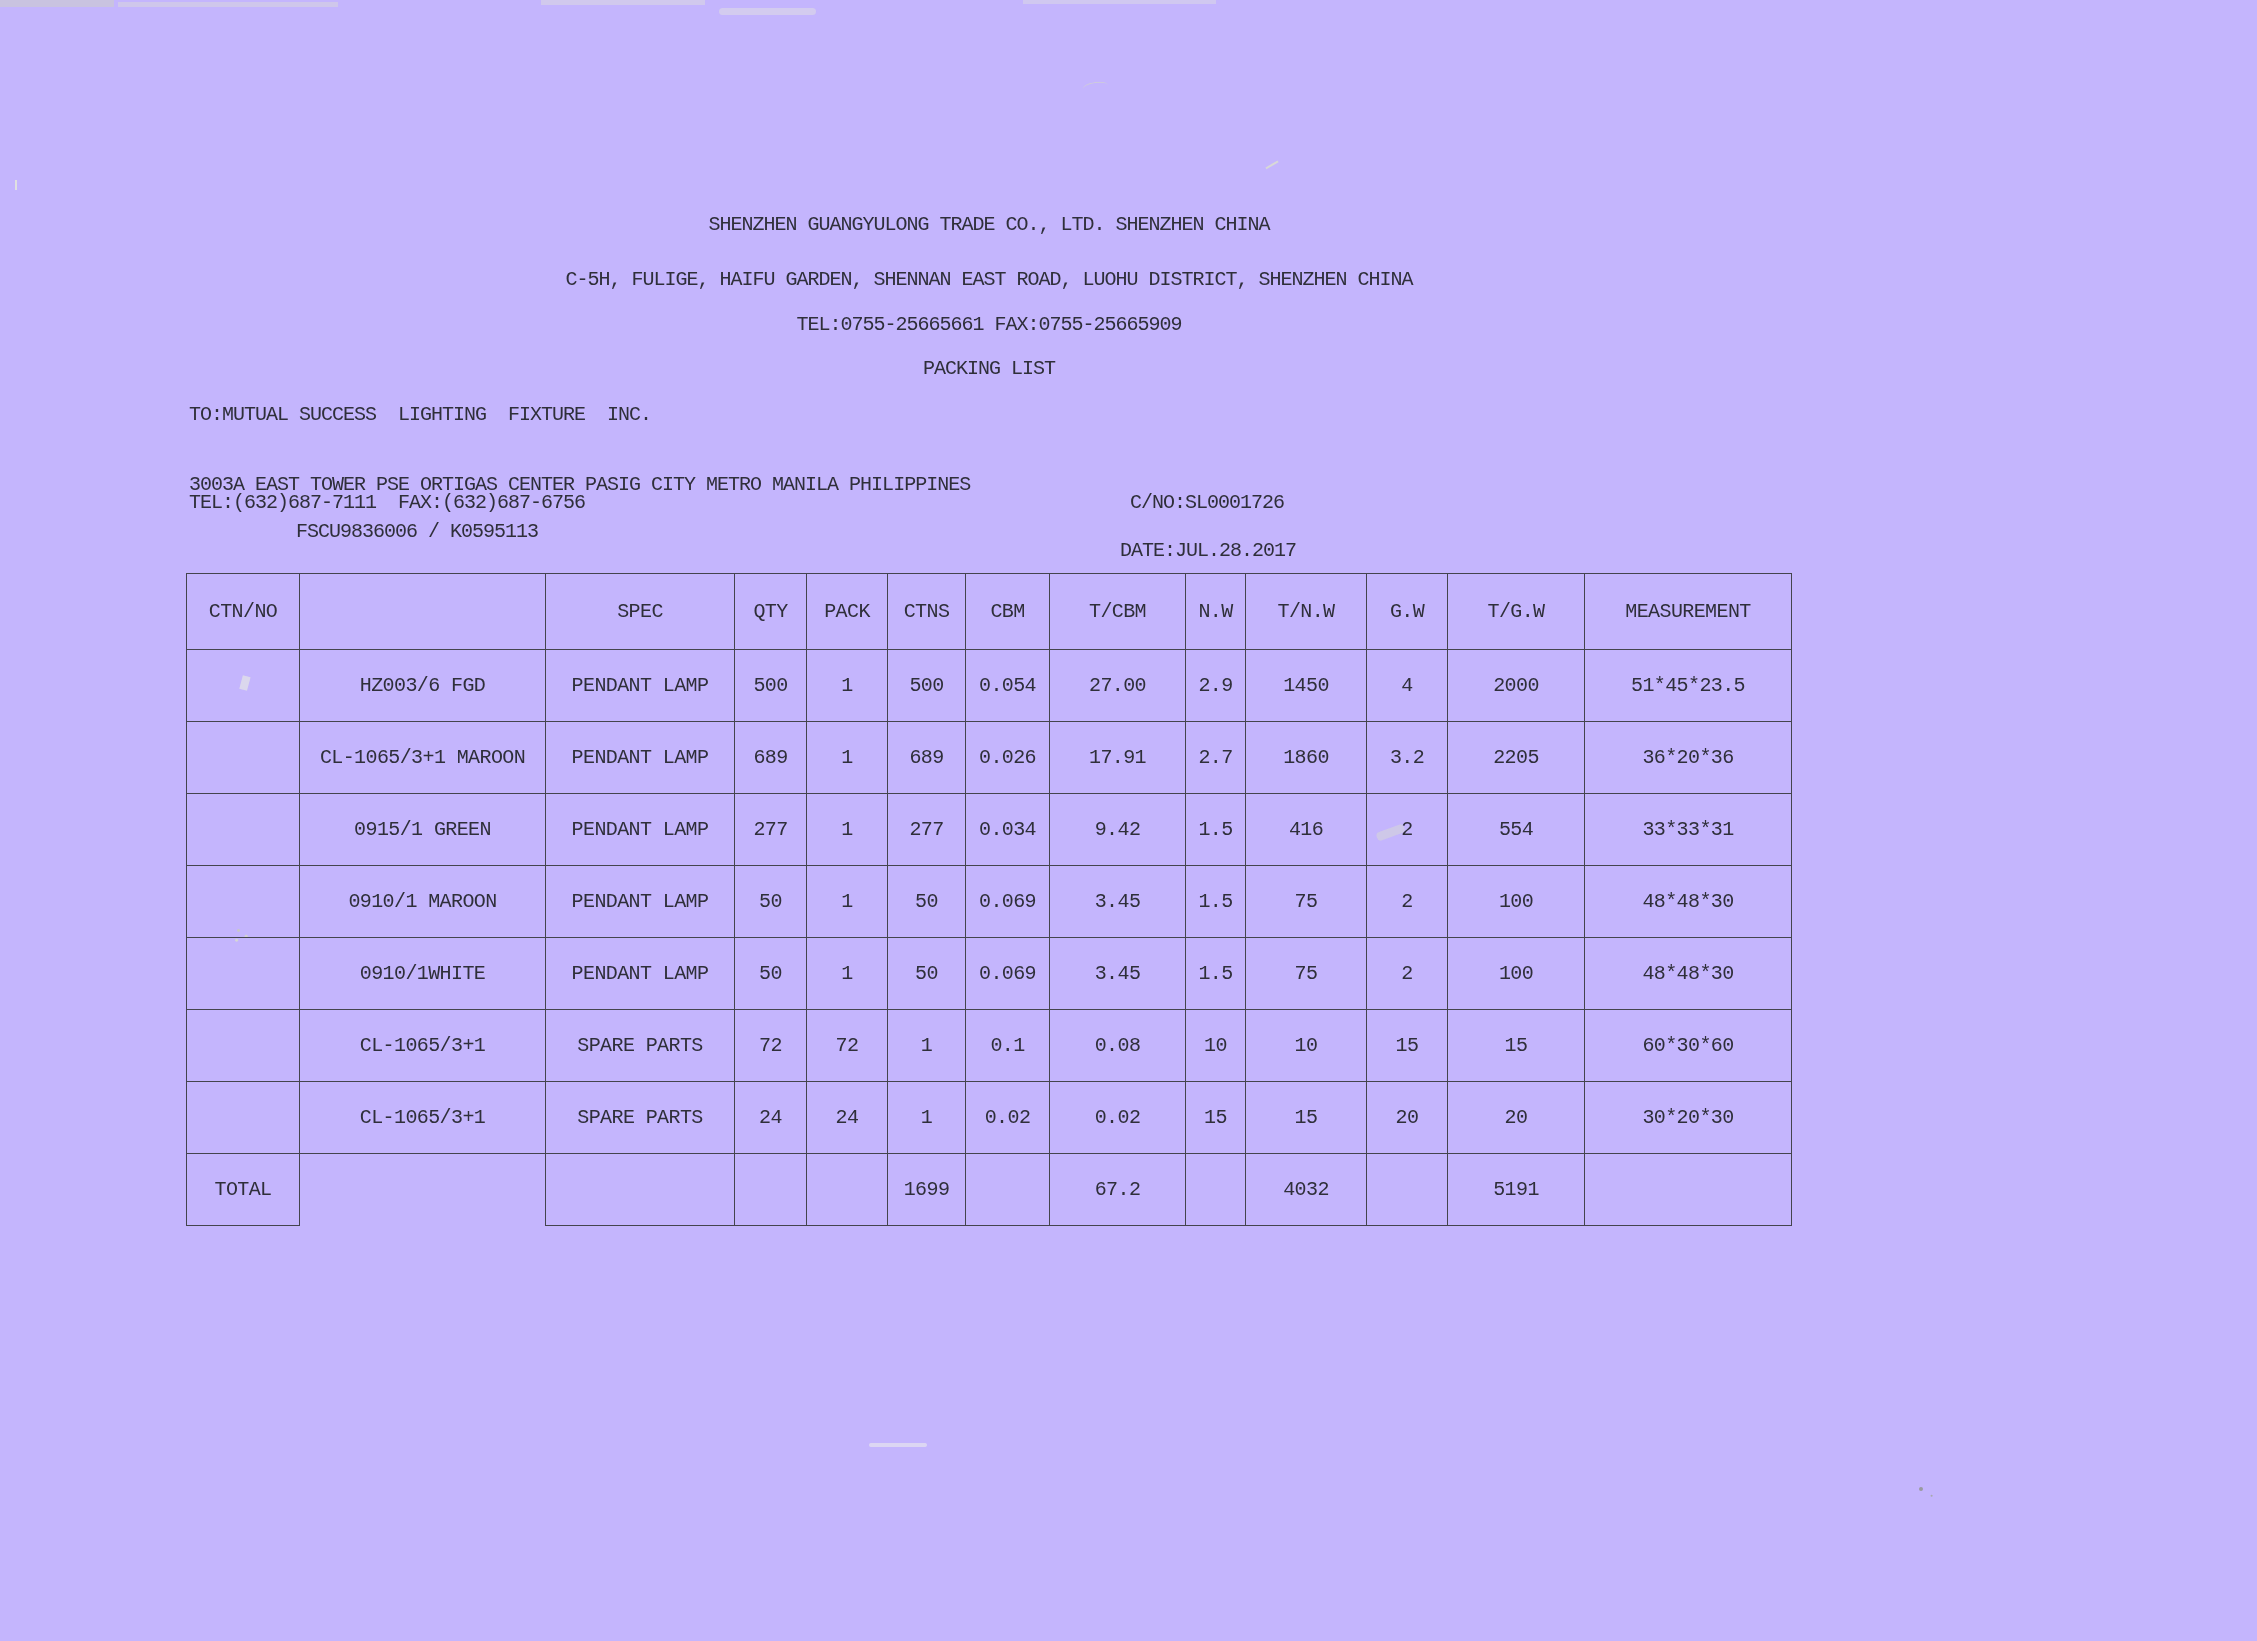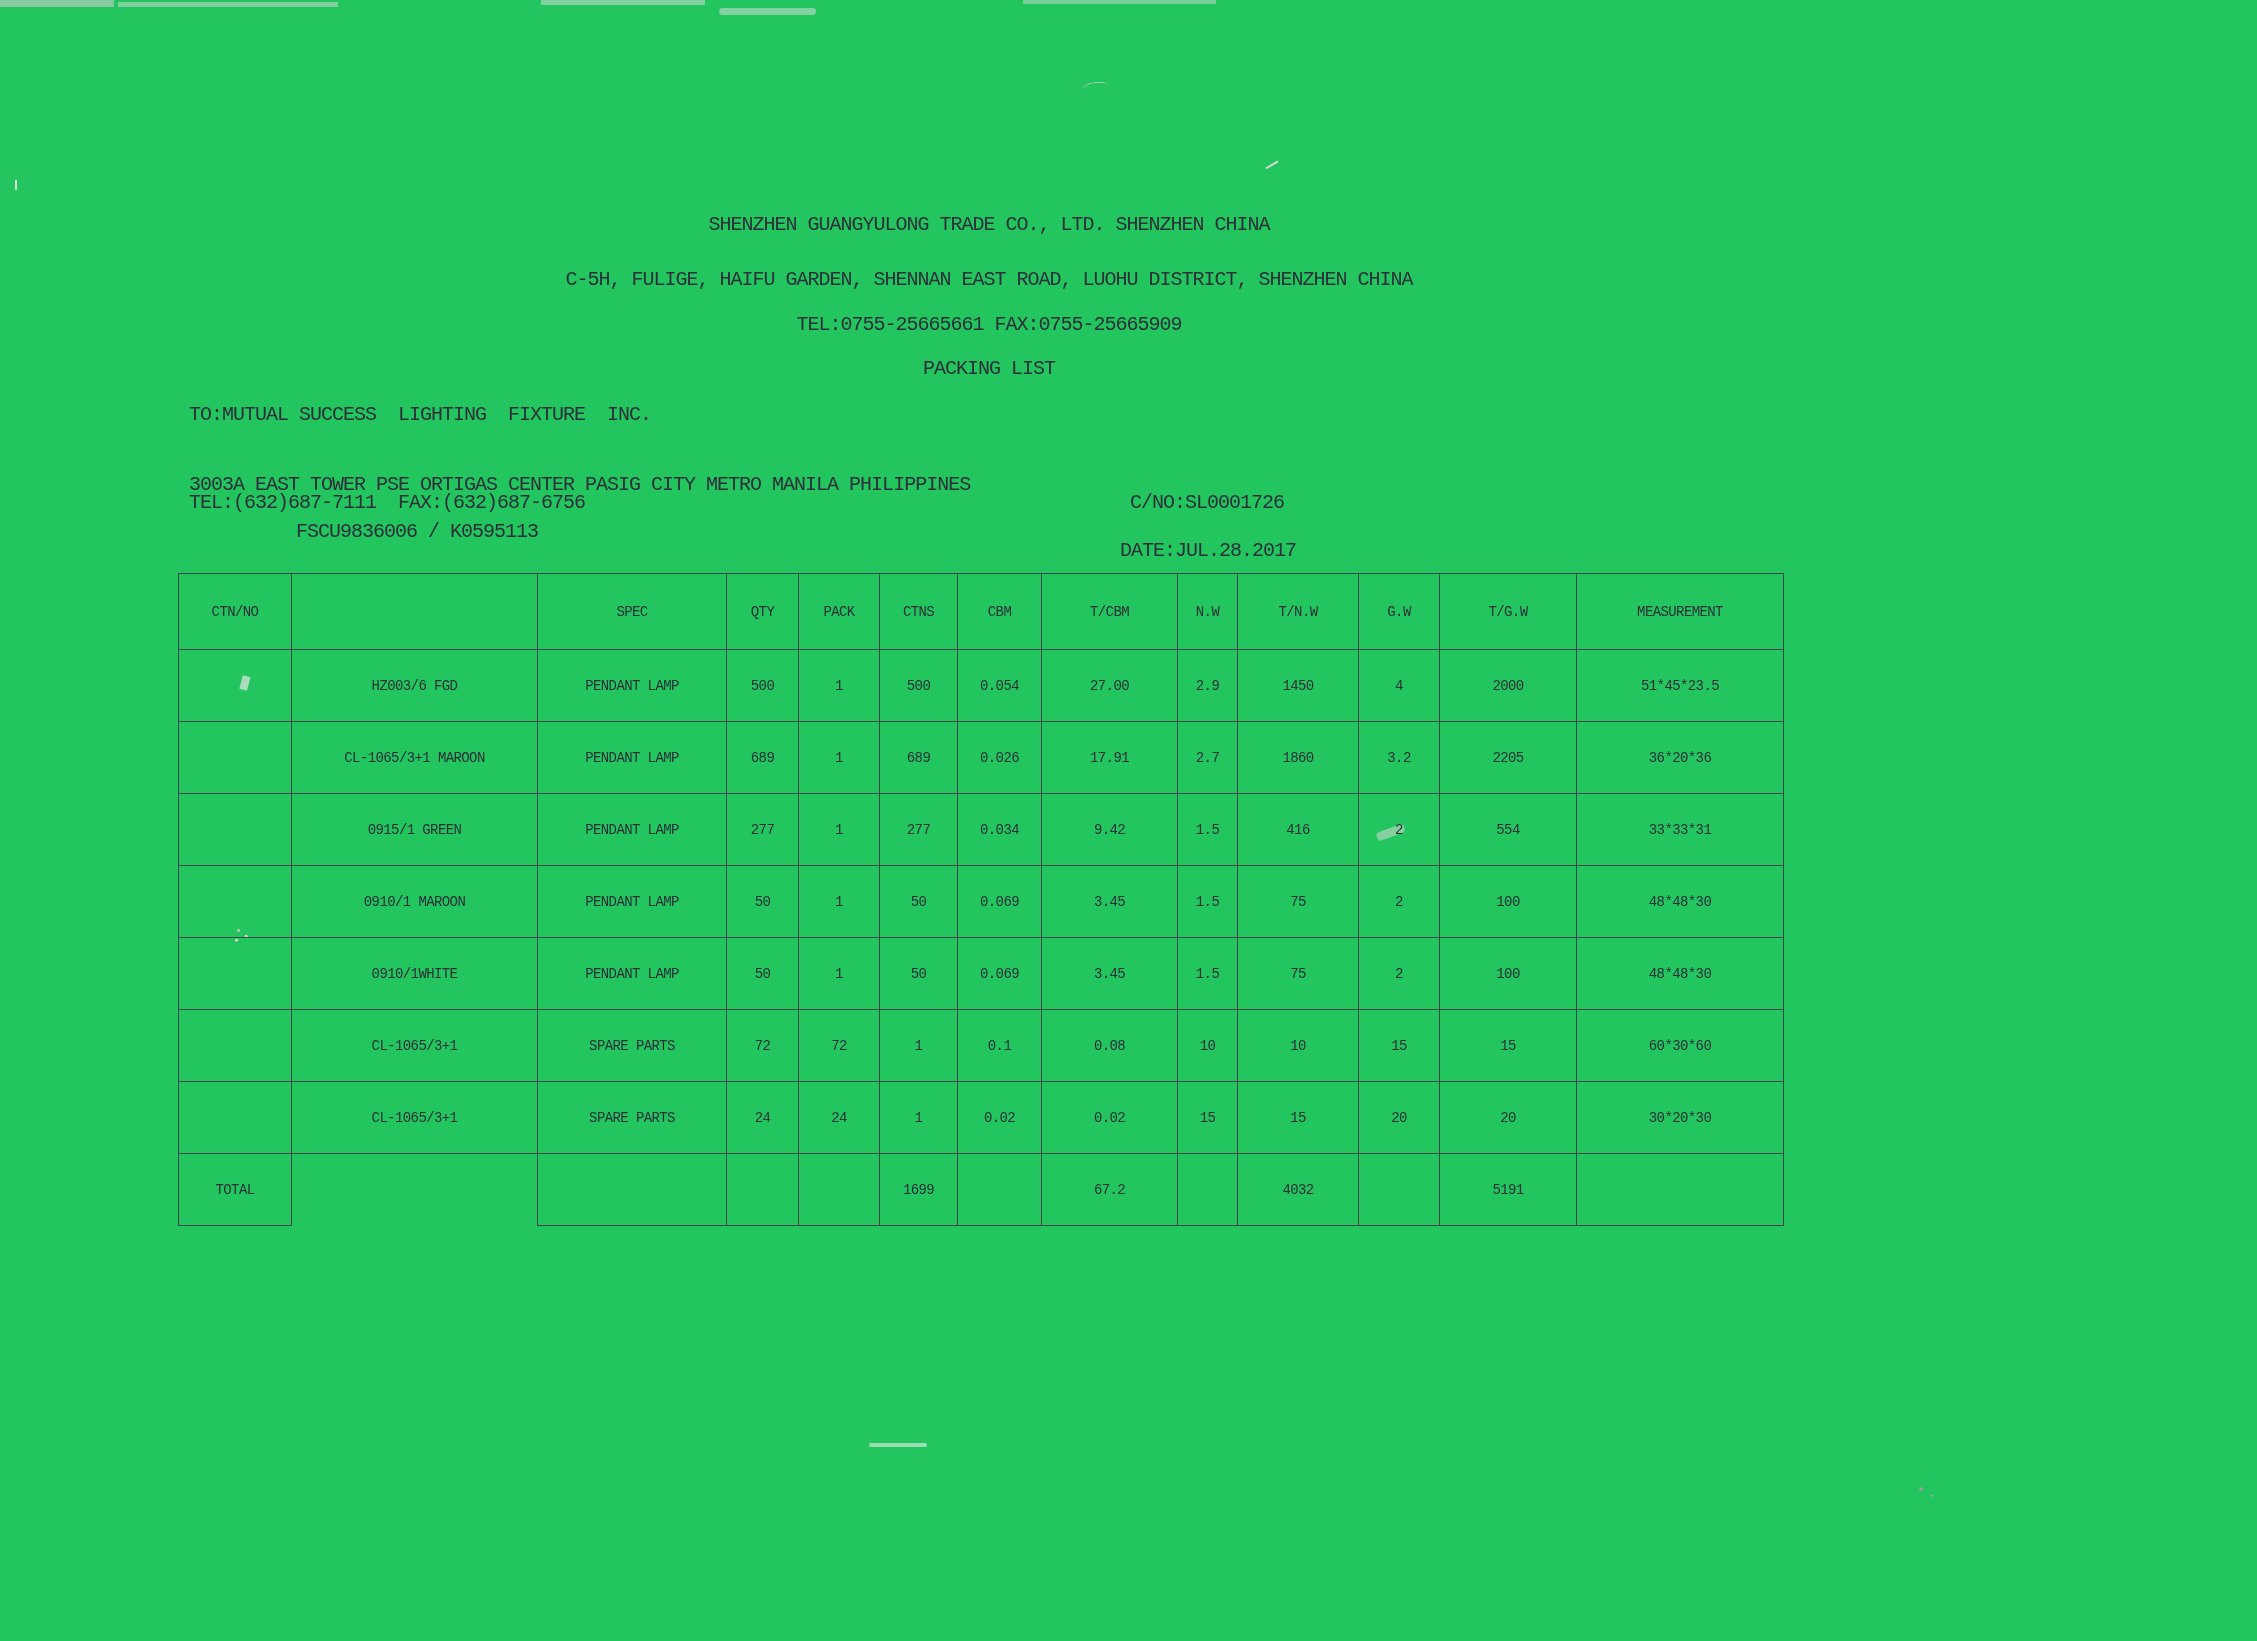--- a/index.html
+++ b/index.html
@@ -1,43 +1,43 @@
 <!DOCTYPE html>
 <html><head>
 <meta charset="utf-8">
 <style>
   html,body{margin:0;padding:0;background:#ffffff;}
   .page{
     position:relative;
     width:2257px;height:1641px;
-    background:#22c55e;
+    background:#c4b5fd;
     overflow:hidden;
     font-family:"Liberation Mono","DejaVu Sans Mono",monospace;
     color:#2f2f3a;
   }
   .line{
     position:absolute;
     font-size:20px;
     letter-spacing:-1px;
     line-height:25px;
     white-space:pre;
     text-align:center;
   }
   .center-line{
     left:186px;width:1606px;
     text-align:center;
   }
   
   table.packing{
     position:absolute;
-    left:178px;top:573px;
+    left:186px;top:573px;
     width:1606px;
     border-collapse:collapse;
     table-layout:fixed;
-    font-size:14px;
+    font-size:20px;
     letter-spacing:-0.6px;
     color:#2f2f3a;
   }
   table.packing th, table.packing td{
     border:1.9px solid #44444d;
     padding:0;
     text-align:center;
     vertical-align:middle;
     font-weight:normal;
     overflow:hidden;

